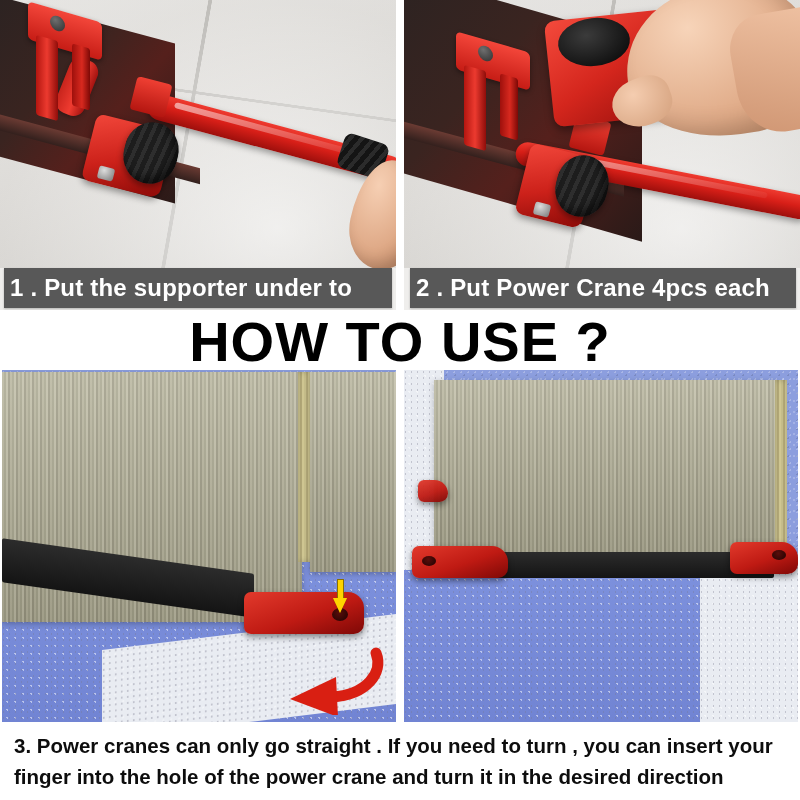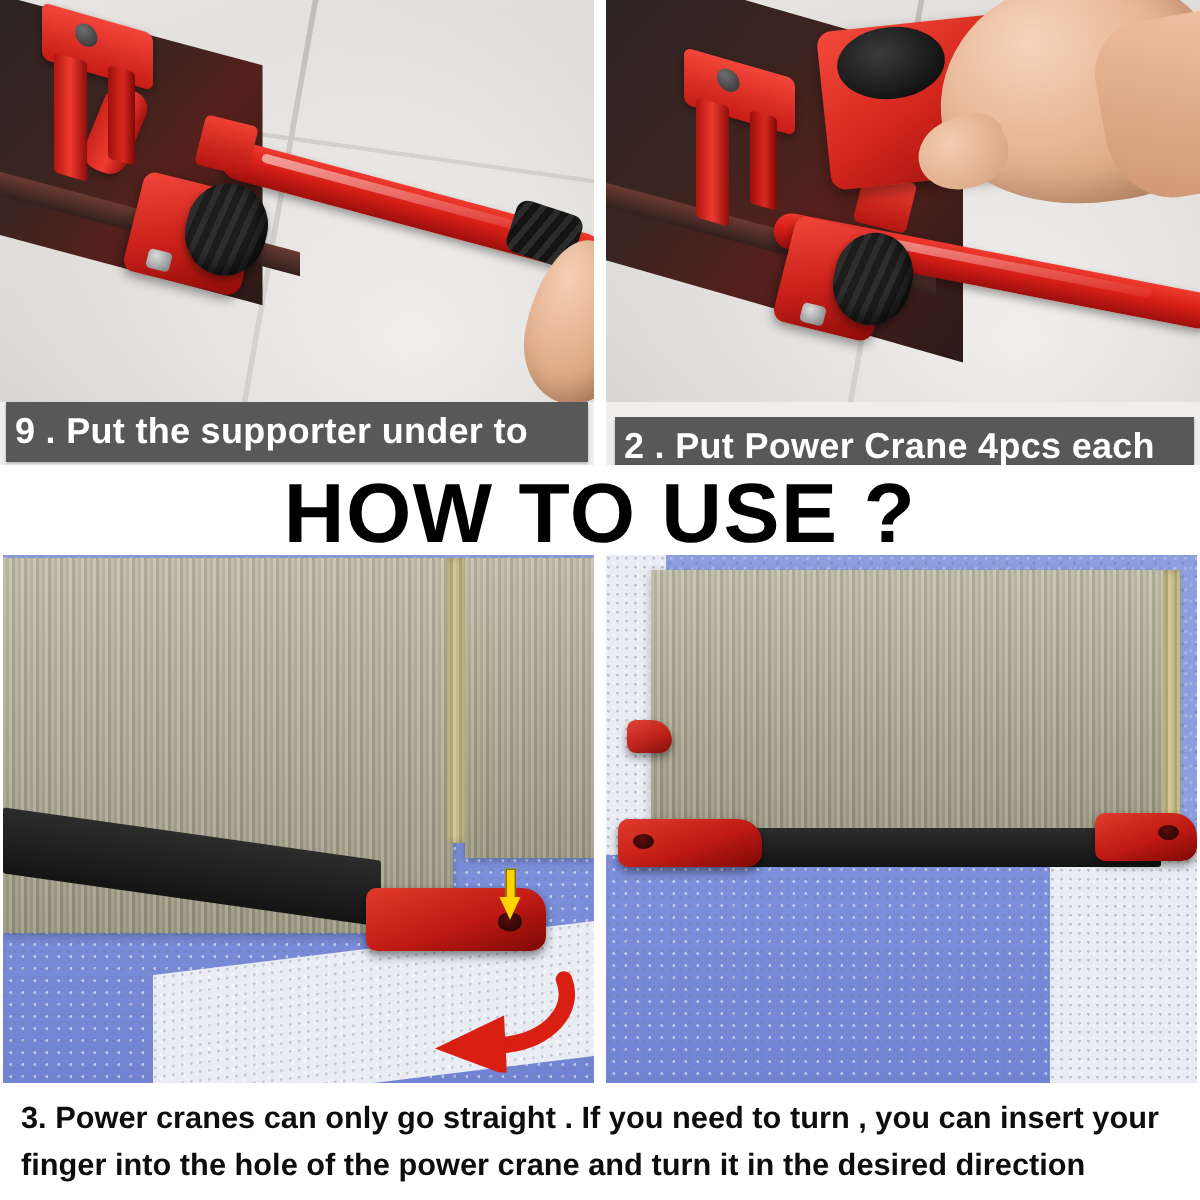--- a/index.html
+++ b/index.html
@@ -338,21 +338,21 @@
     top: 268px;
     width: 388px;
     height: 40px;
     background: #585858;
     display: flex;
     align-items: center;
     box-sizing: border-box;
     padding-left: 6px;
     box-shadow: 0 1px 2px rgba(0,0,0,.25);
   }
-  .top-panel.right .caption-bar { left: 6px; width: 386px; margin-top: 10px; }
+  .top-panel.right .caption-bar { left: 6px; width: 386px; }
   .caption-text {
     color: #ffffff;
     font-size: 24px;
     font-weight: bold;
     letter-spacing: .2px;
     white-space: nowrap;
     font-family: "Liberation Sans", sans-serif;
   }
 
   
@@ -538,21 +538,21 @@
         <div class="mid-clip"></div>
         <div class="roller-house"></div>
         <div class="roller-wheel"></div>
         <div class="roller-axle"></div>
 
         <div class="grip"></div>
         <div class="hand-finger"></div>
       </div>
 
       <div class="caption-bar">
-        <span class="caption-text">9 . Put the supporter under to</span>
+        <span class="caption-text">1 . Put the supporter under to</span>
       </div>
     </div>
 
     <div class="top-panel right">
       <div class="photo-top">
         <div class="tilefloor"></div>
         <div class="furniture-dark p2"></div>
         <div class="furniture-edge p2"></div>
 
         <div class="lever-bar p2"></div>

